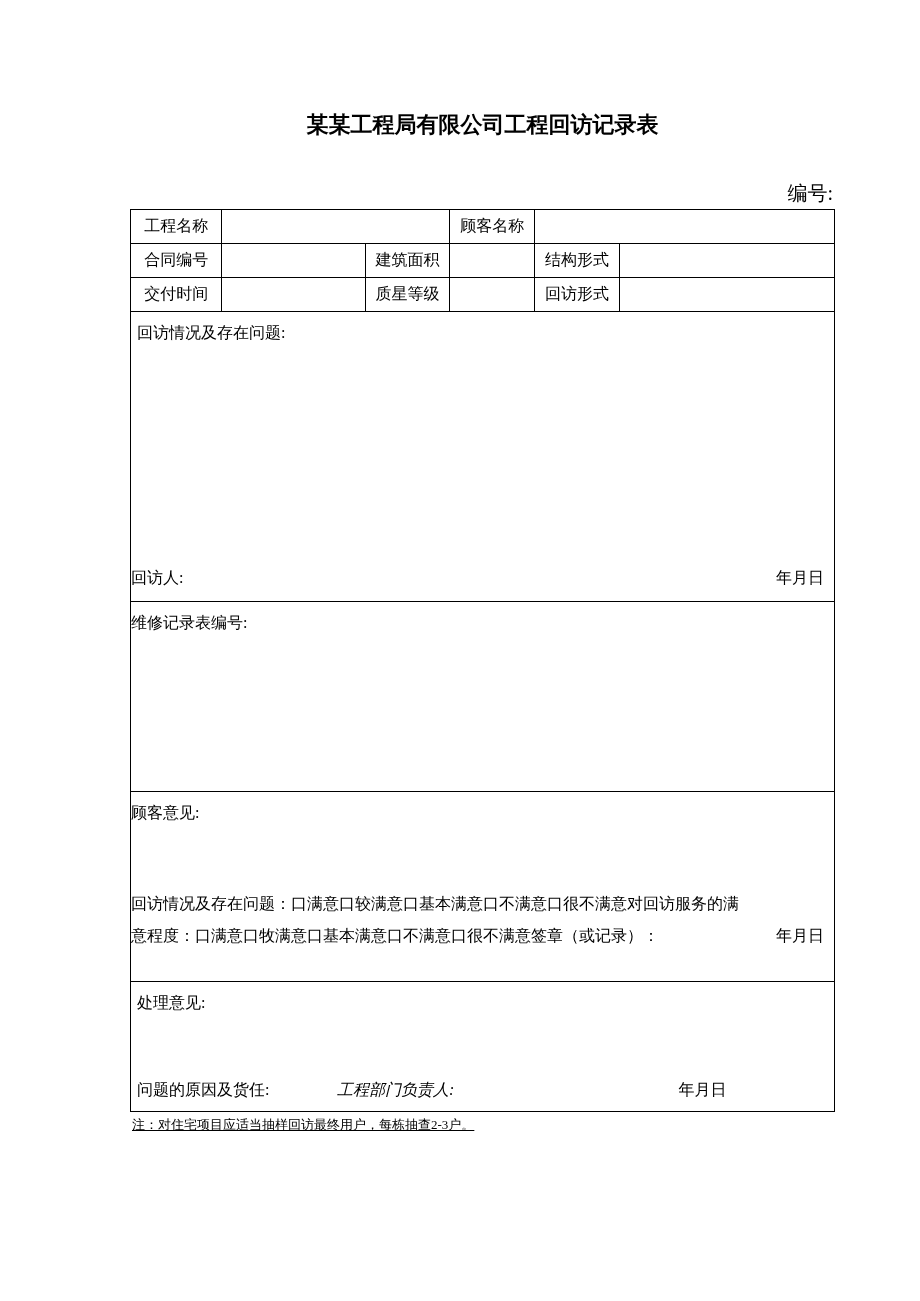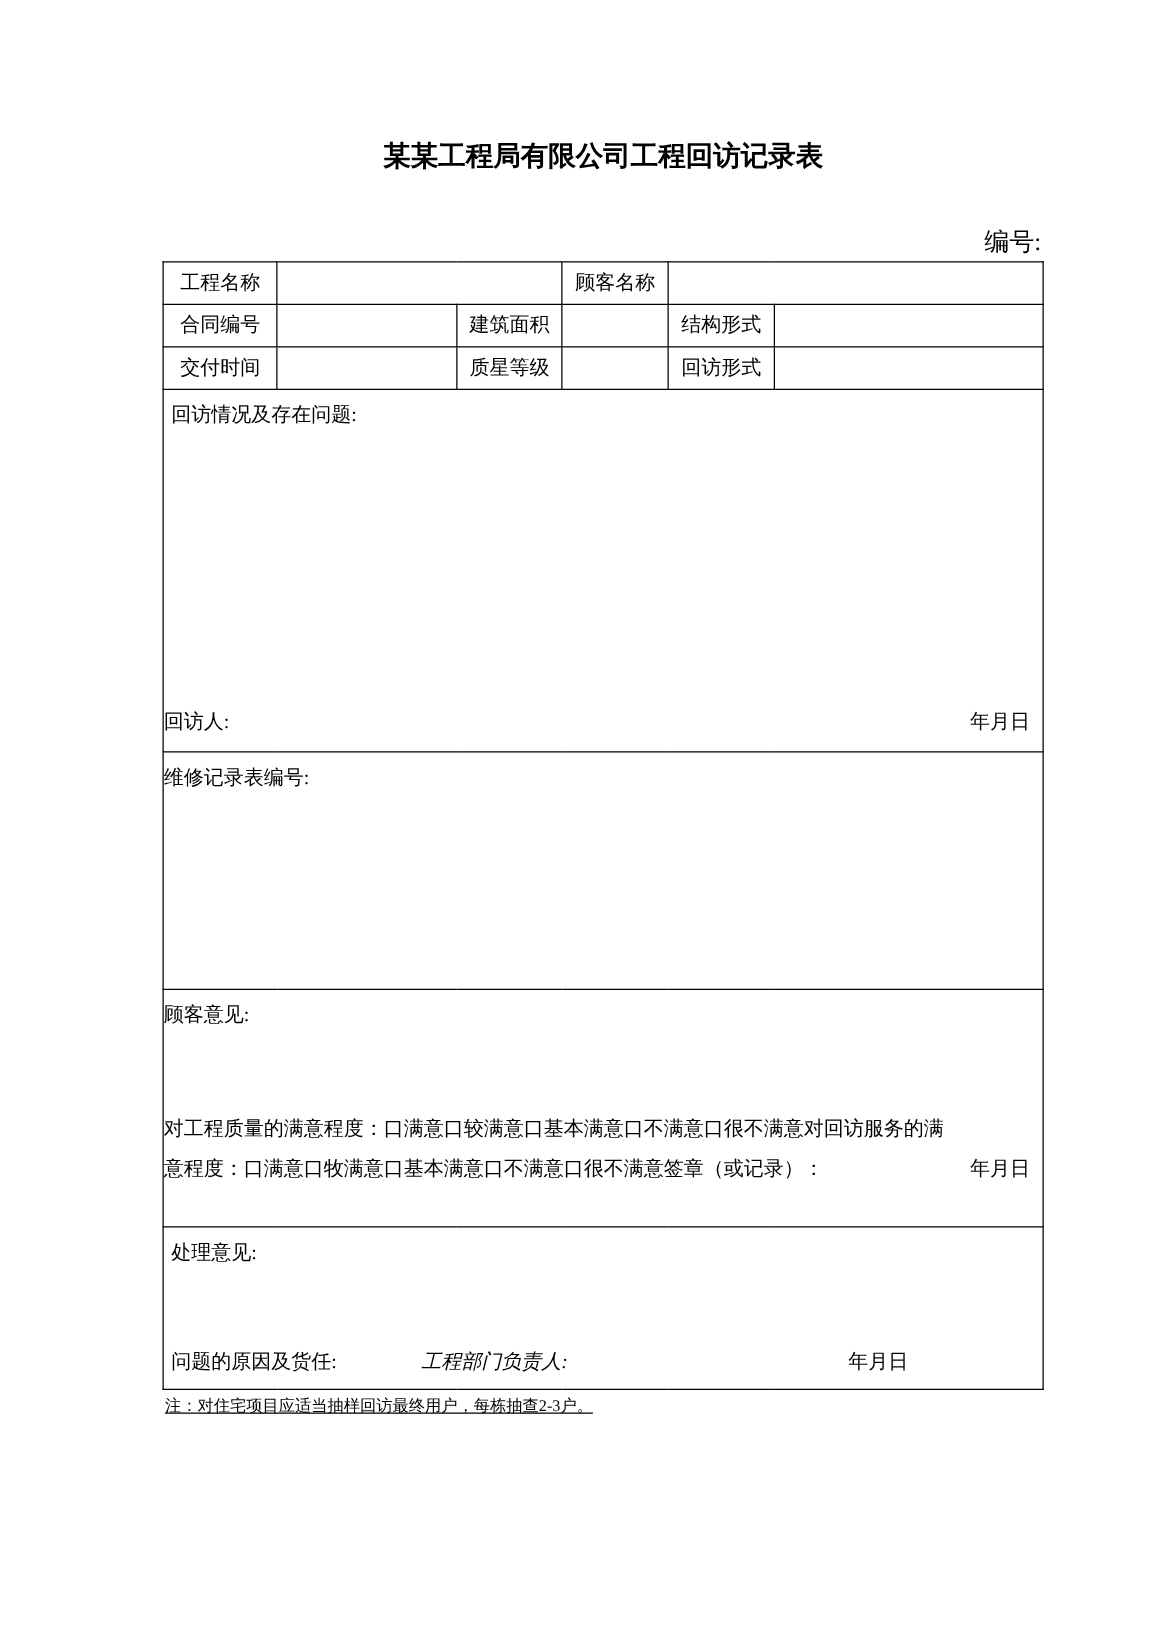--- a/index.html
+++ b/index.html
@@ -173,21 +173,21 @@
     </tr>
     <tr>
       <td colspan="7" class="big-cell reason-section">
         <div>维修记录表编号:</div>
       </td>
     </tr>
     <tr>
       <td colspan="7" class="big-cell opinion-section">
         <div class="opinion-top">顾客意见:</div>
         <div class="opinion-body">
-          <div>对工程质量的满意程度：口满意口较满意口基本满意口不满意口很不满意对回访服务的满</div>
+          <div>回访情况及存在问题：口满意口较满意口基本满意口不满意口很不满意对回访服务的满</div>
           <div>
             <span>意程度：口满意口牧满意口基本满意口不满意口很不满意签章（或记录）：</span>
             <span class="sig-date">年月日</span>
           </div>
         </div>
       </td>
     </tr>
     <tr>
       <td colspan="7" class="big-cell handle-section">
         <div class="handle-top">处理意见:</div>

